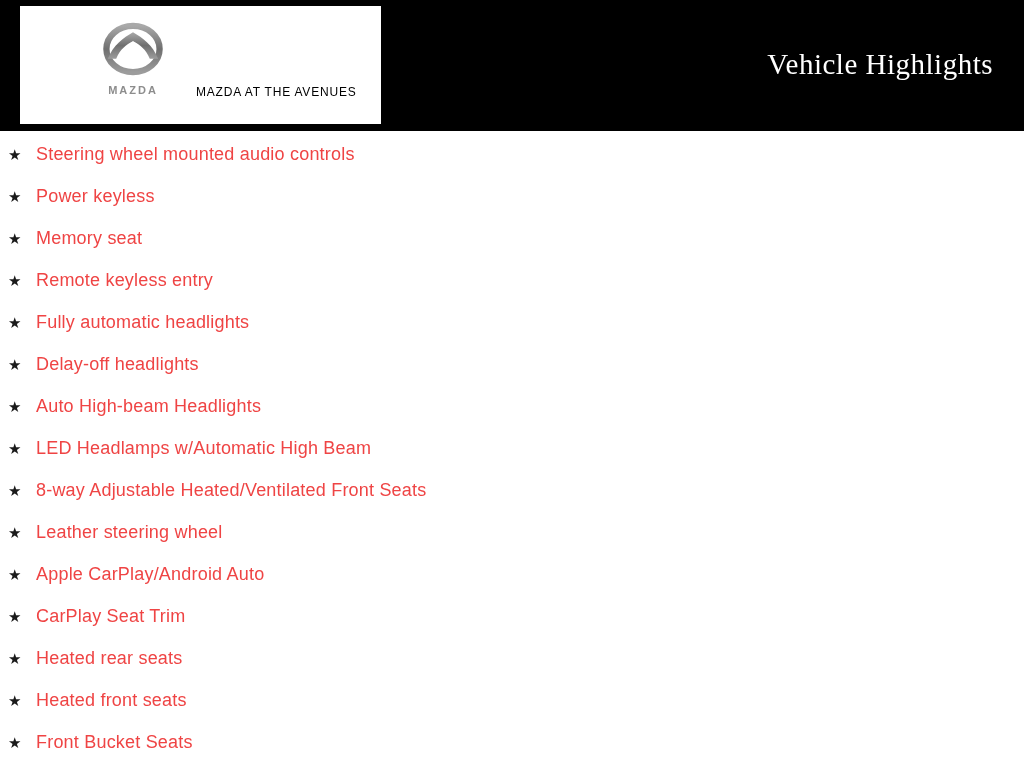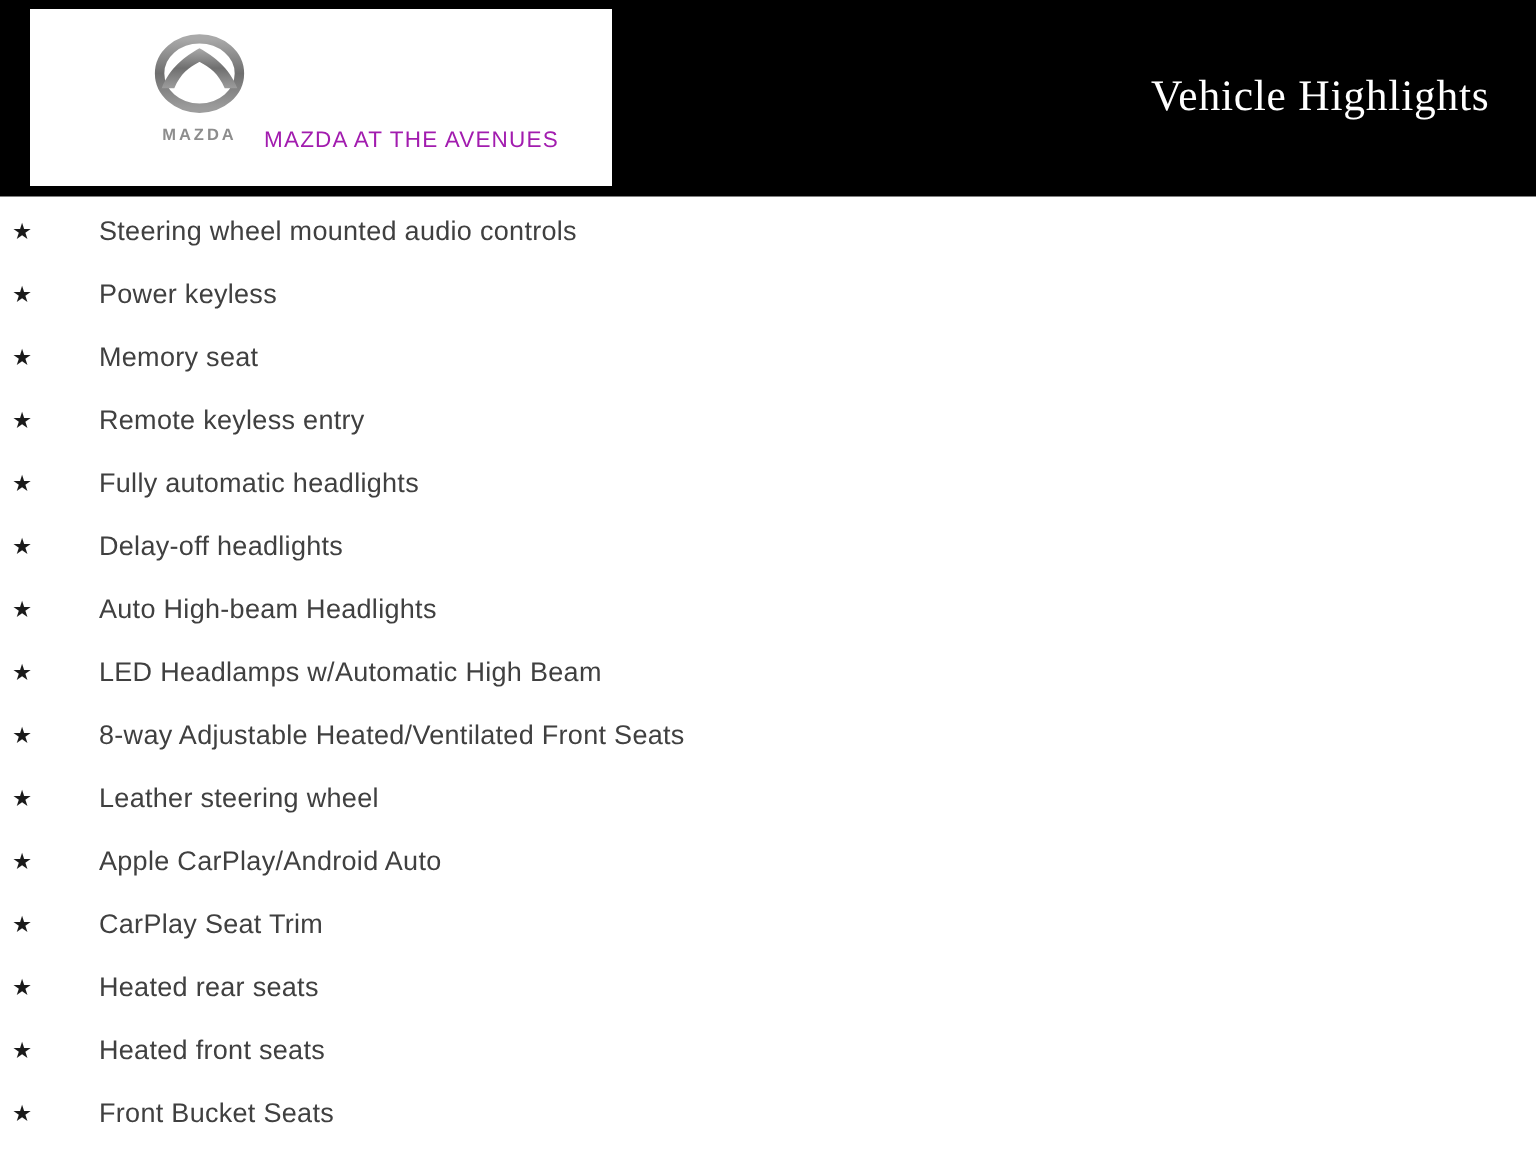--- a/index.html
+++ b/index.html
@@ -18,45 +18,44 @@
     left: 0; top: 0;
     width: 1024px;
     height: 131px;
     background: #000000;
   }
   .logo-box {
     position: absolute;
     left: 20px; top: 6px;
     width: 361px; height: 118px;
     background: #ffffff;
-    padding-left: 27px;
   }
   .emblem-wrap {
     position: absolute;
     left: 78px; top: 12px;
     width: 70px; height: 62px;
   }
   .emblem-wrap svg { width: 70px; height: 62px; display: block; }
   .brand-wordmark {
     position: absolute;
     left: 58px; top: 78px;
     width: 110px;
     text-align: center;
     font-size: 11px;
     font-weight: bold;
     letter-spacing: 2px;
     color: #8d8d8d;
     font-family: "Liberation Sans", sans-serif;
   }
   .dealer-name {
     position: absolute;
-    left: 156px; top: 79px;
-    font-size: 15px;
+    left: 176px; top: 79px;
+    font-size: 12px;
     letter-spacing: 0.8px;
-    color: #a21caf;
+    color: #000000;
     white-space: nowrap;
     font-family: "Liberation Sans", sans-serif;
   }
   .page-title {
     position: absolute;
     right: 31px; top: 48px;
     margin: 0;
     color: #ffffff;
     font-size: 29px;
     font-weight: 300;
@@ -85,24 +84,23 @@
   ul.features .star {
     width: 28px;
     flex: 0 0 28px;
     font-size: 15px;
     line-height: 1;
     color: #1a1a1a;
     text-align: left;
   }
   ul.features .label {
     font-size: 18px;
-    color: #404040;
+    color: #ef4444;
     letter-spacing: 0.2px;
     white-space: nowrap;
-    margin-left: 30px;
   }
 </style>
 </head>
 <body>
 
 <div class="canvas">
 
   <header class="topbar">
 
     <div class="logo-box">

